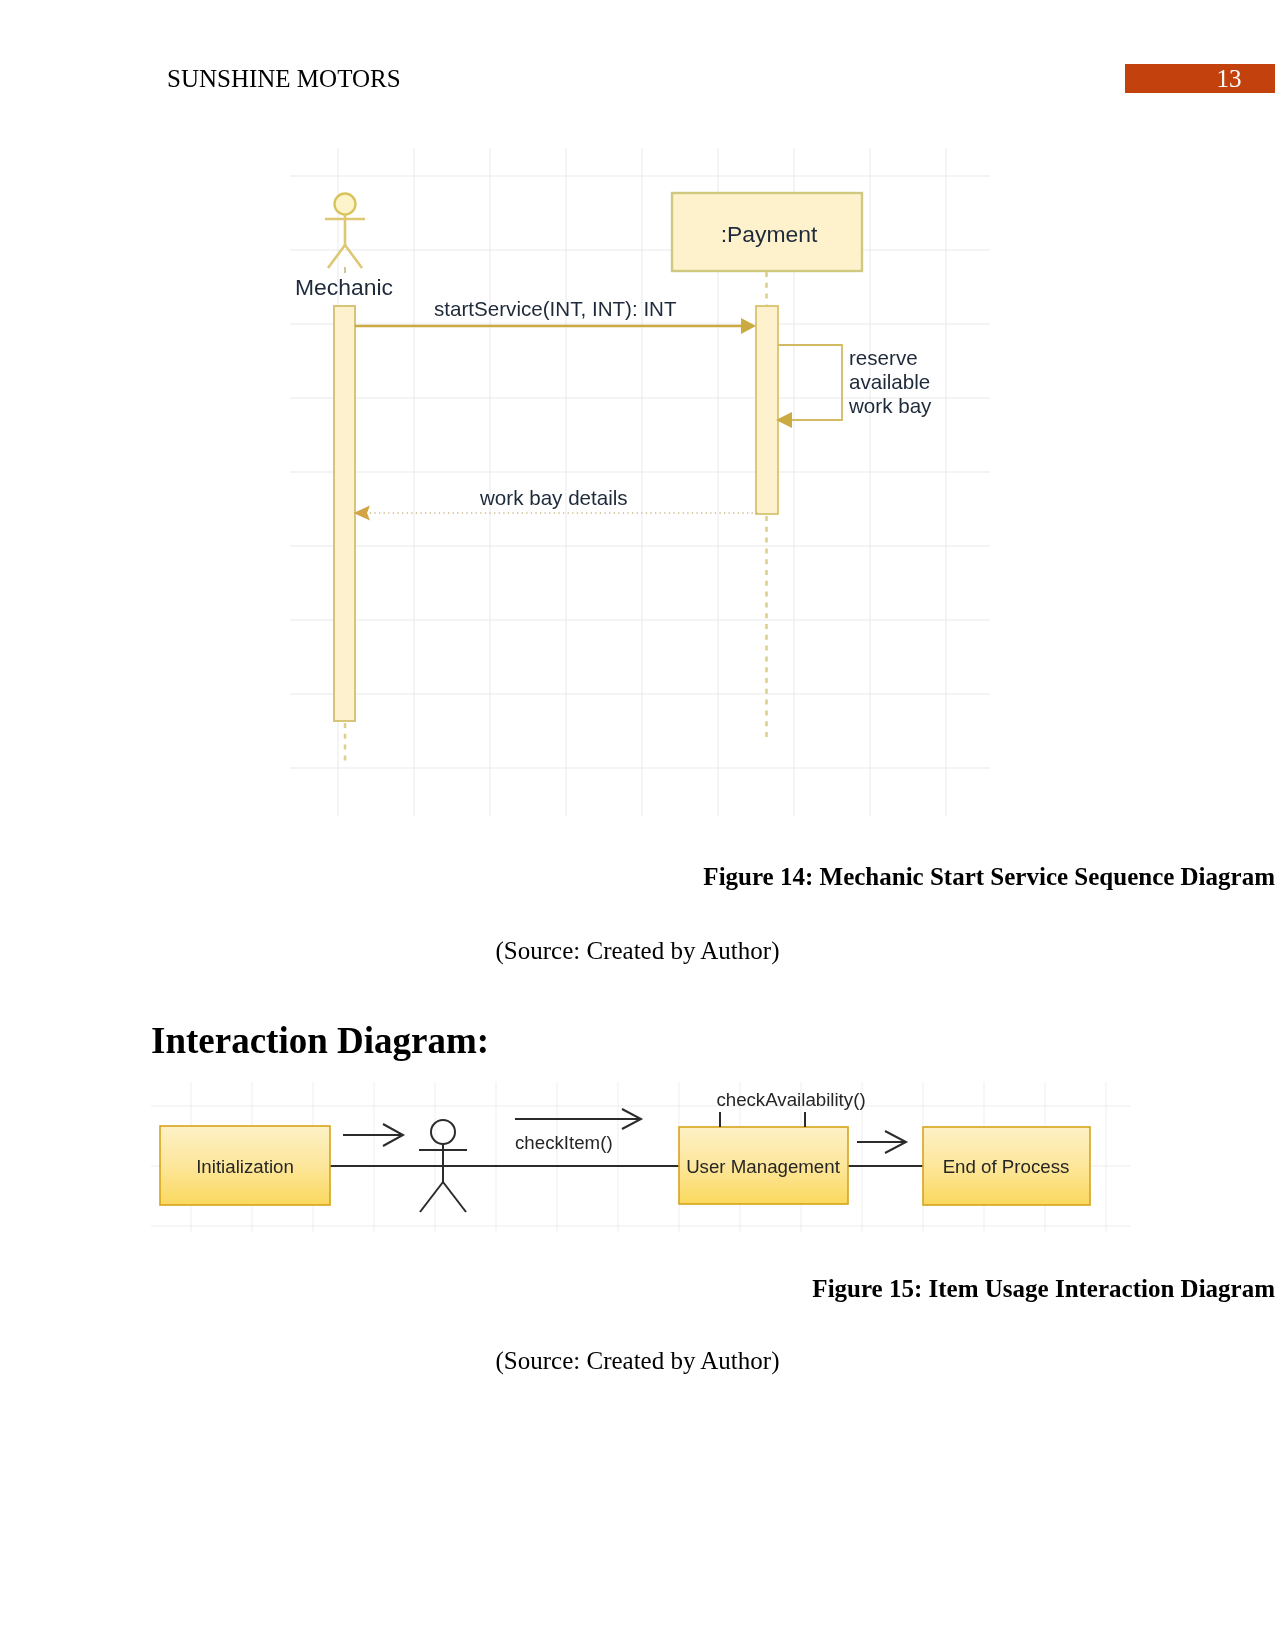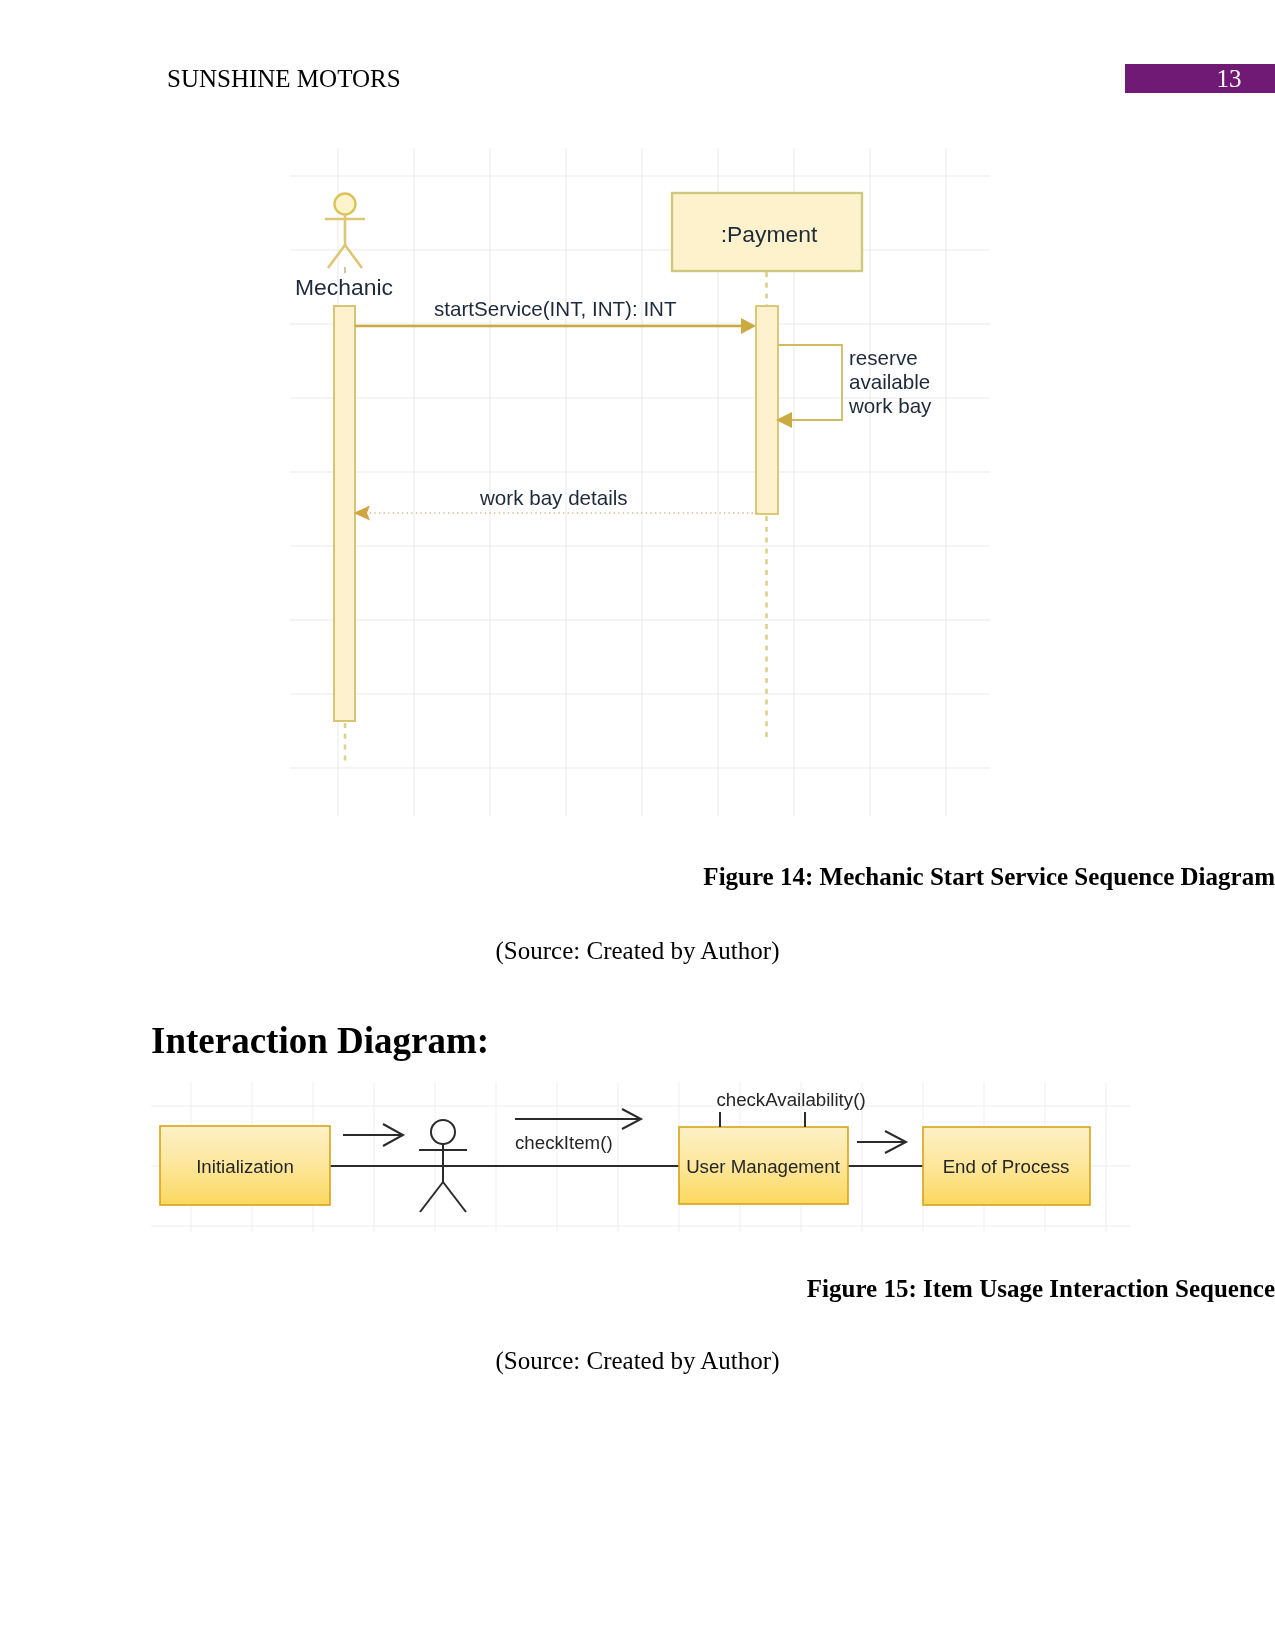--- a/index.html
+++ b/index.html
@@ -1,21 +1,21 @@
 <!DOCTYPE html>
 <html><head>
 <meta charset="utf-8">
 <title>Sunshine Motors</title>
 <style>
   html,body{margin:0;padding:0;}
   body{width:1275px;height:1650px;background:#ffffff;font-family:"Liberation Serif",serif;color:#000;overflow:hidden;}
   .page{position:relative;width:1275px;height:1650px;}
   .hdr{position:absolute;left:0;top:4px;width:1171px;height:110px;}
   .hdr-title{position:absolute;left:167px;top:62px;font-size:25px;line-height:1;}
-  .pagenum-box{position:absolute;left:1125px;top:60px;width:150px;height:29px;background:#701a75;}
+  .pagenum-box{position:absolute;left:1125px;top:60px;width:150px;height:29px;background:#c2410c;}
   .pagenum{position:absolute;left:0;top:2px;width:208px;color:#ffffff;font-size:25px;text-align:center;line-height:1;}
   .fig-cap{position:absolute;width:1275px;text-align:right;font-weight:bold;font-size:25px;line-height:1;}
   .src-cap{position:absolute;width:1275px;text-align:center;font-size:25px;line-height:1;}
   .sect-h{position:absolute;left:151px;font-weight:bold;font-size:37px;line-height:1;}
   svg{display:block;}
   .diagram{position:absolute;}
   .diagram-seq{left:290px;top:148px;}
   .diagram-int{left:151px;top:1082px;}
   .uml-t{font-family:"Liberation Sans",sans-serif;font-size:22.9px;fill:#1e2a3a;}
   .uml-m{font-family:"Liberation Sans",sans-serif;font-size:20.6px;fill:#1e2a3a;}
@@ -146,15 +146,15 @@
       <path d="M 734 49 L 755 60 L 734 71" fill="none" stroke="#2b2b2b" stroke-width="2"></path>
     </g>
 
     <g>
       <rect x="772" y="45" width="167" height="78" fill="url(#boxGrad)" stroke="#d6a419" stroke-width="1.6"></rect>
       <text class="uml2-t" x="855" y="91" text-anchor="middle">End of Process</text>
     </g>
   </svg>
   </div>
 
-  <div class="fig-cap" style="top:1276px">Figure 15: Item Usage Interaction Sequence</div>
+  <div class="fig-cap" style="top:1276px">Figure 15: Item Usage Interaction Diagram</div>
   <div class="src-cap" style="top:1348px">(Source: Created by Author)</div>
 </div>
 
 </body></html>

